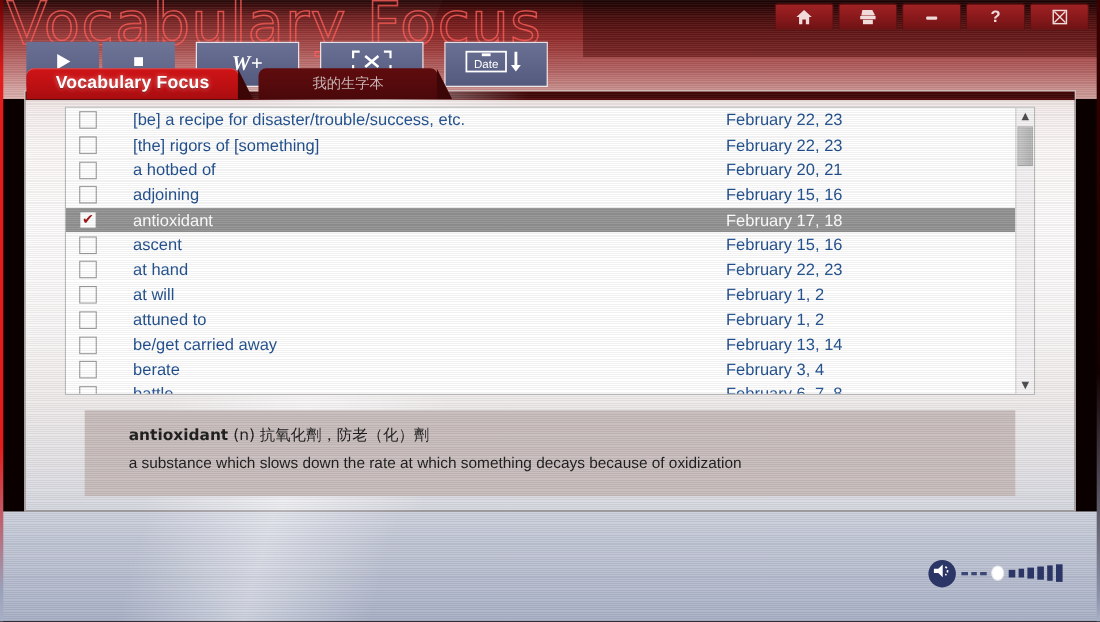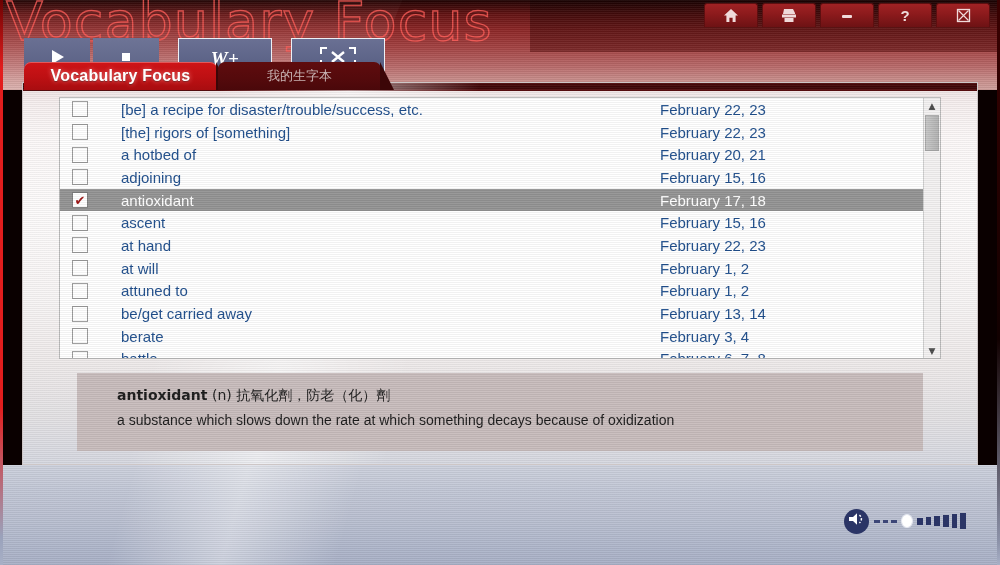--- a/index.html
+++ b/index.html
@@ -109,21 +109,21 @@
     width: 193px;
     background: linear-gradient(to bottom, #cf1417 0%, #bd1013 55%, #a80d10 100%);
     box-shadow: inset 0 1px 0 rgba(255,170,170,.45);
   }
   .tab-active .tab-label {
     font-size: 16px; font-weight: bold; color: #ffffff;
     text-shadow: 0 0 5px rgba(255,140,140,.95), 0 1px 1px rgba(0,0,0,.5);
     letter-spacing: .2px;
   }
   .tab-inactive {
-    width: 163px; margin-left: 1px;
+    width: 163px; margin-left: 18px;
     background: linear-gradient(to bottom, #5f0c0e 0%, #540a0c 60%, #4a080a 100%);
   }
   .tab-inactive .tab-label {
     font-size: 13px; color: #c9b4b4;
     font-family: "DejaVu Sans", sans-serif;
   }
   
   .tab-wedge {
     position: absolute; top: 0; right: -13px;
     width: 14px; height: 28px;
@@ -493,20 +493,31 @@
     <div class="tbtn w-wide">
       <span>
         <svg width="56" height="22" viewBox="0 0 56 22">
           <path d="M17 2 L11 2 L11 8 M11 14 L11 20 L17 20" fill="none" stroke="#fff" stroke-width="2"></path>
           <path d="M39 2 L45 2 L45 8 M45 14 L45 20 L39 20" fill="none" stroke="#fff" stroke-width="2"></path>
           <path d="M22 6 L34 16 M34 6 L22 16" stroke="#fff" stroke-width="2.4"></path>
         </svg>
       </span>
     </div>
 
+    <div class="tbtn w-wide">
+      <span>
+        <svg width="62" height="24" viewBox="0 0 62 24">
+          <rect x="4" y="3" width="36" height="18" fill="none" stroke="#ffffff" stroke-width="1.6"></rect>
+          <rect x="18" y="4.5" width="8" height="2.6" fill="#ffffff"></rect>
+          <text x="22" y="18" text-anchor="middle" fill="#ffffff" font-family="Liberation Sans, sans-serif" font-size="10.5">Date</text>
+          <path d="M49 3 L49 18" stroke="#ffffff" stroke-width="2.6"></path>
+          <path d="M44.5 15 L49 21 L53.5 15 Z" fill="#ffffff"></path>
+        </svg>
+      </span>
+    </div>
   </div>
 
   <div id="volume">
     <div id="spk">
       <span>
         <svg width="19" height="16" viewBox="0 0 19 16">
           <path d="M2 6 L6 6 L10 2.2 L10 13.8 L6 10 L2 10 Z" fill="#ffffff"></path>
           <path d="M12.4 4.2 A4.6 4.6 0 0 1 12.4 11.8" fill="none" stroke="#ffffff" stroke-width="1.5" stroke-dasharray="2 1.6"></path>
         </svg>
       </span>

